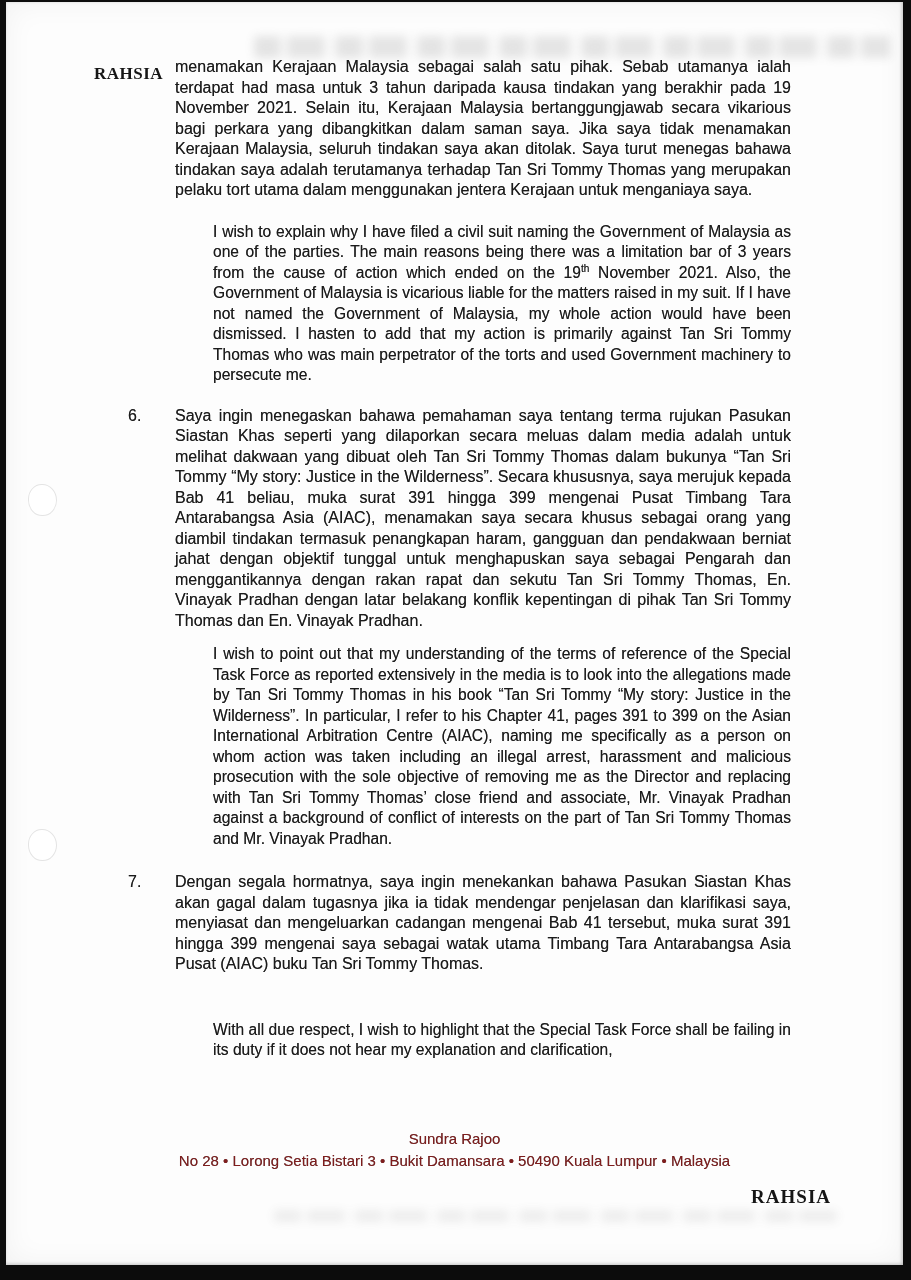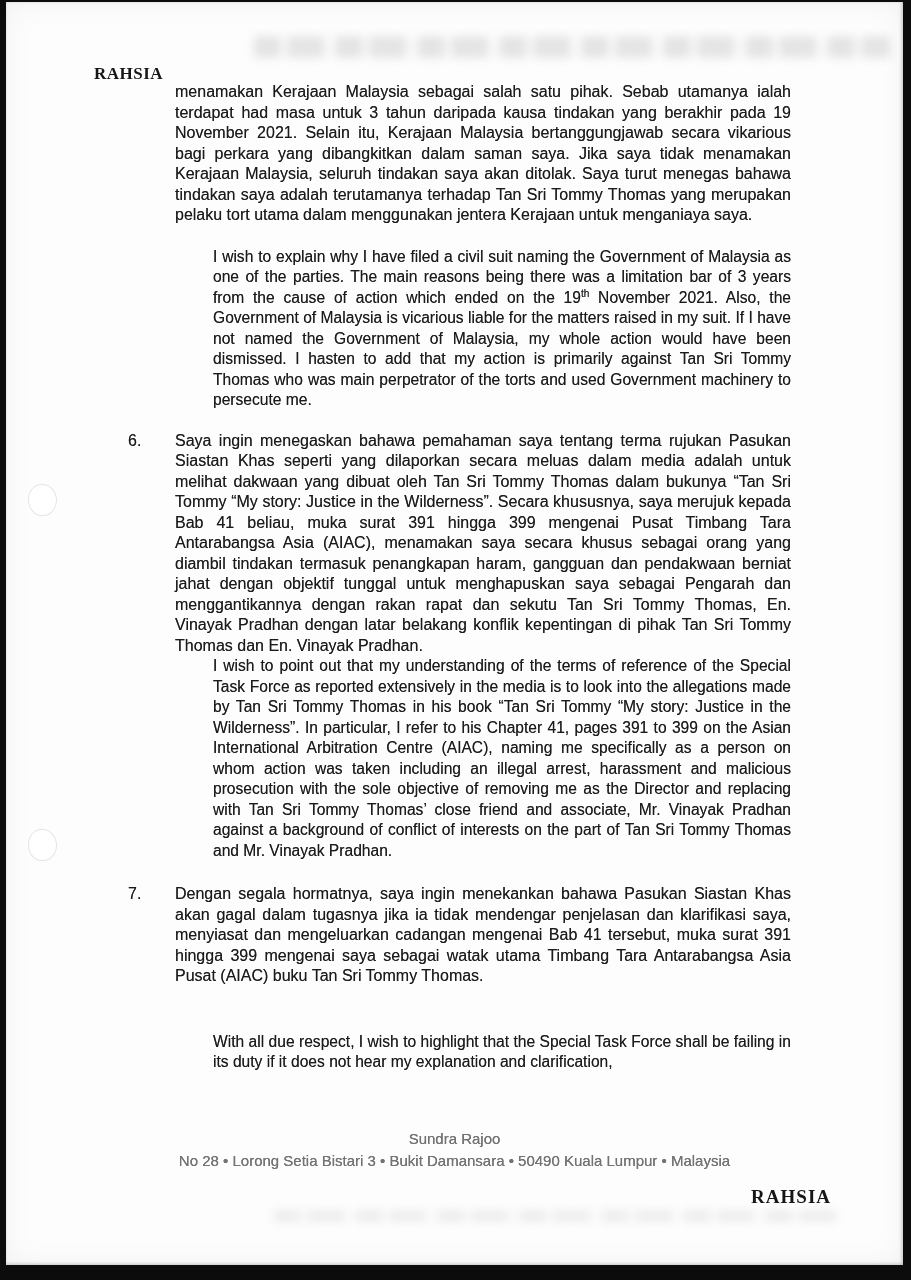--- a/index.html
+++ b/index.html
@@ -35,40 +35,40 @@
     font-family:"Liberation Serif",serif;font-weight:bold;
     font-size:17px;letter-spacing:.5px;color:#161616;
   }
   .rahsia-bottom{
     position:absolute;right:72px;top:1184px;
     font-family:"Liberation Serif",serif;font-weight:bold;
     font-size:19px;letter-spacing:1px;color:#161616;
   }
   .doc{
     position:absolute;top:0;left:0;right:0;
-    padding-top:80px;margin-left:169px;width:616px;
+    padding-top:55px;margin-left:169px;width:616px;
     color:#1b1b1b;
   }
   .para{
     margin:0;text-align:justify;
     font-size:16px;line-height:20.5px;
     text-shadow:0 0 .4px rgba(20,20,20,.65);
   }
   .para.english{margin-left:38px;width:578px;font-size:15.6px;}
   .para.numbered{position:relative;}
   .pnum{position:absolute;left:-47px;top:0;}
   .mt-a{margin-top:21px;}
   .mt-b{margin-top:20px;}
-  .mt-c{}
+  .mt-c{margin-top:13px;}
   .mt-d{margin-top:23px;}
   .mt-e{margin-top:45px;}
   sup{font-size:10px;line-height:0;}
   .footer{
     position:absolute;left:0;right:0;top:1126px;
-    text-align:center;color:#737373;
+    text-align:center;color:#7f1d1d;
     font-size:15px;line-height:21.5px;
     text-shadow:0 0 .3px rgba(20,20,20,.6);
   }
 </style>
 </head>
 <body>
 
 <div class="scan">
 
   <div class="ghost ghost-top"></div>

